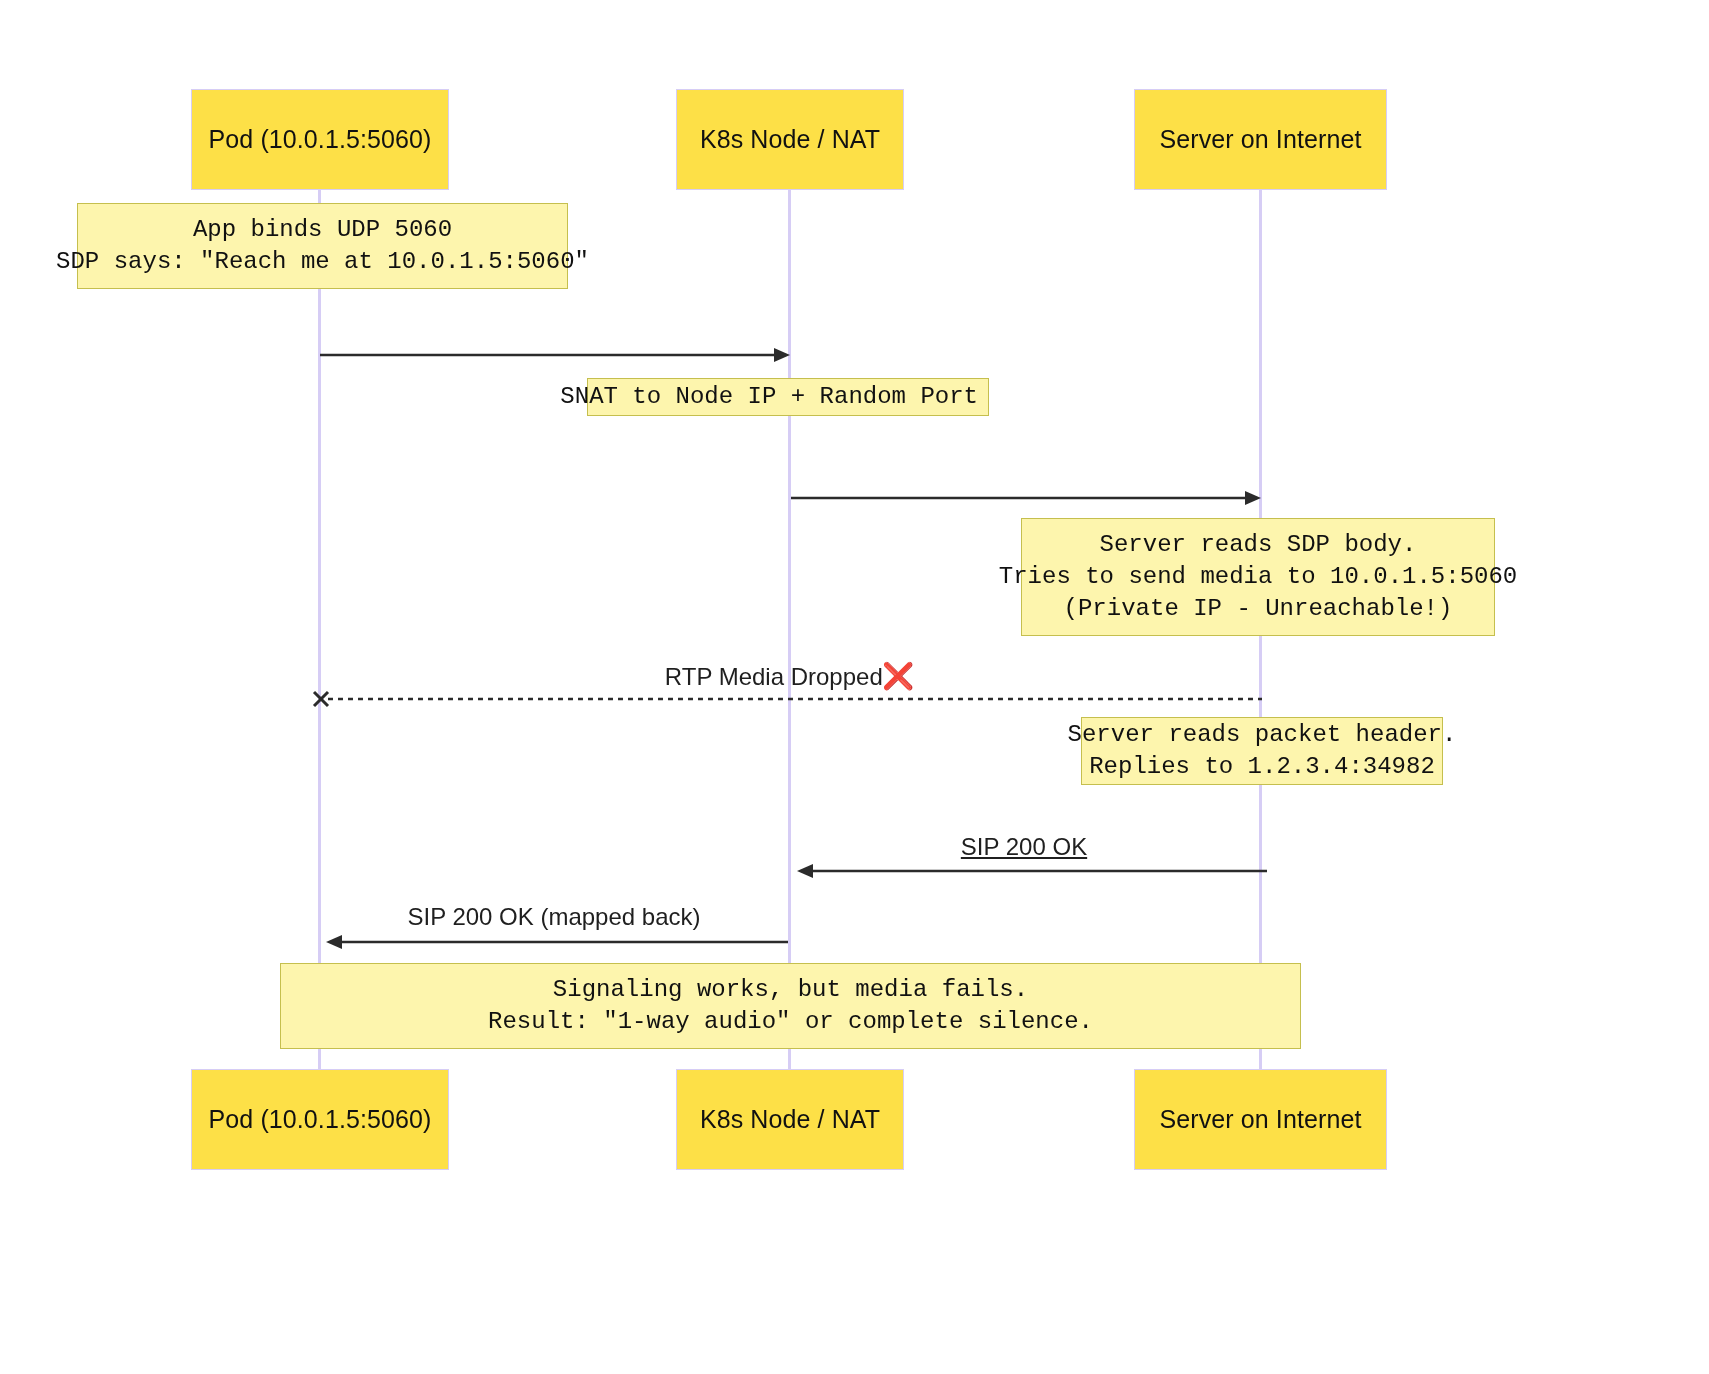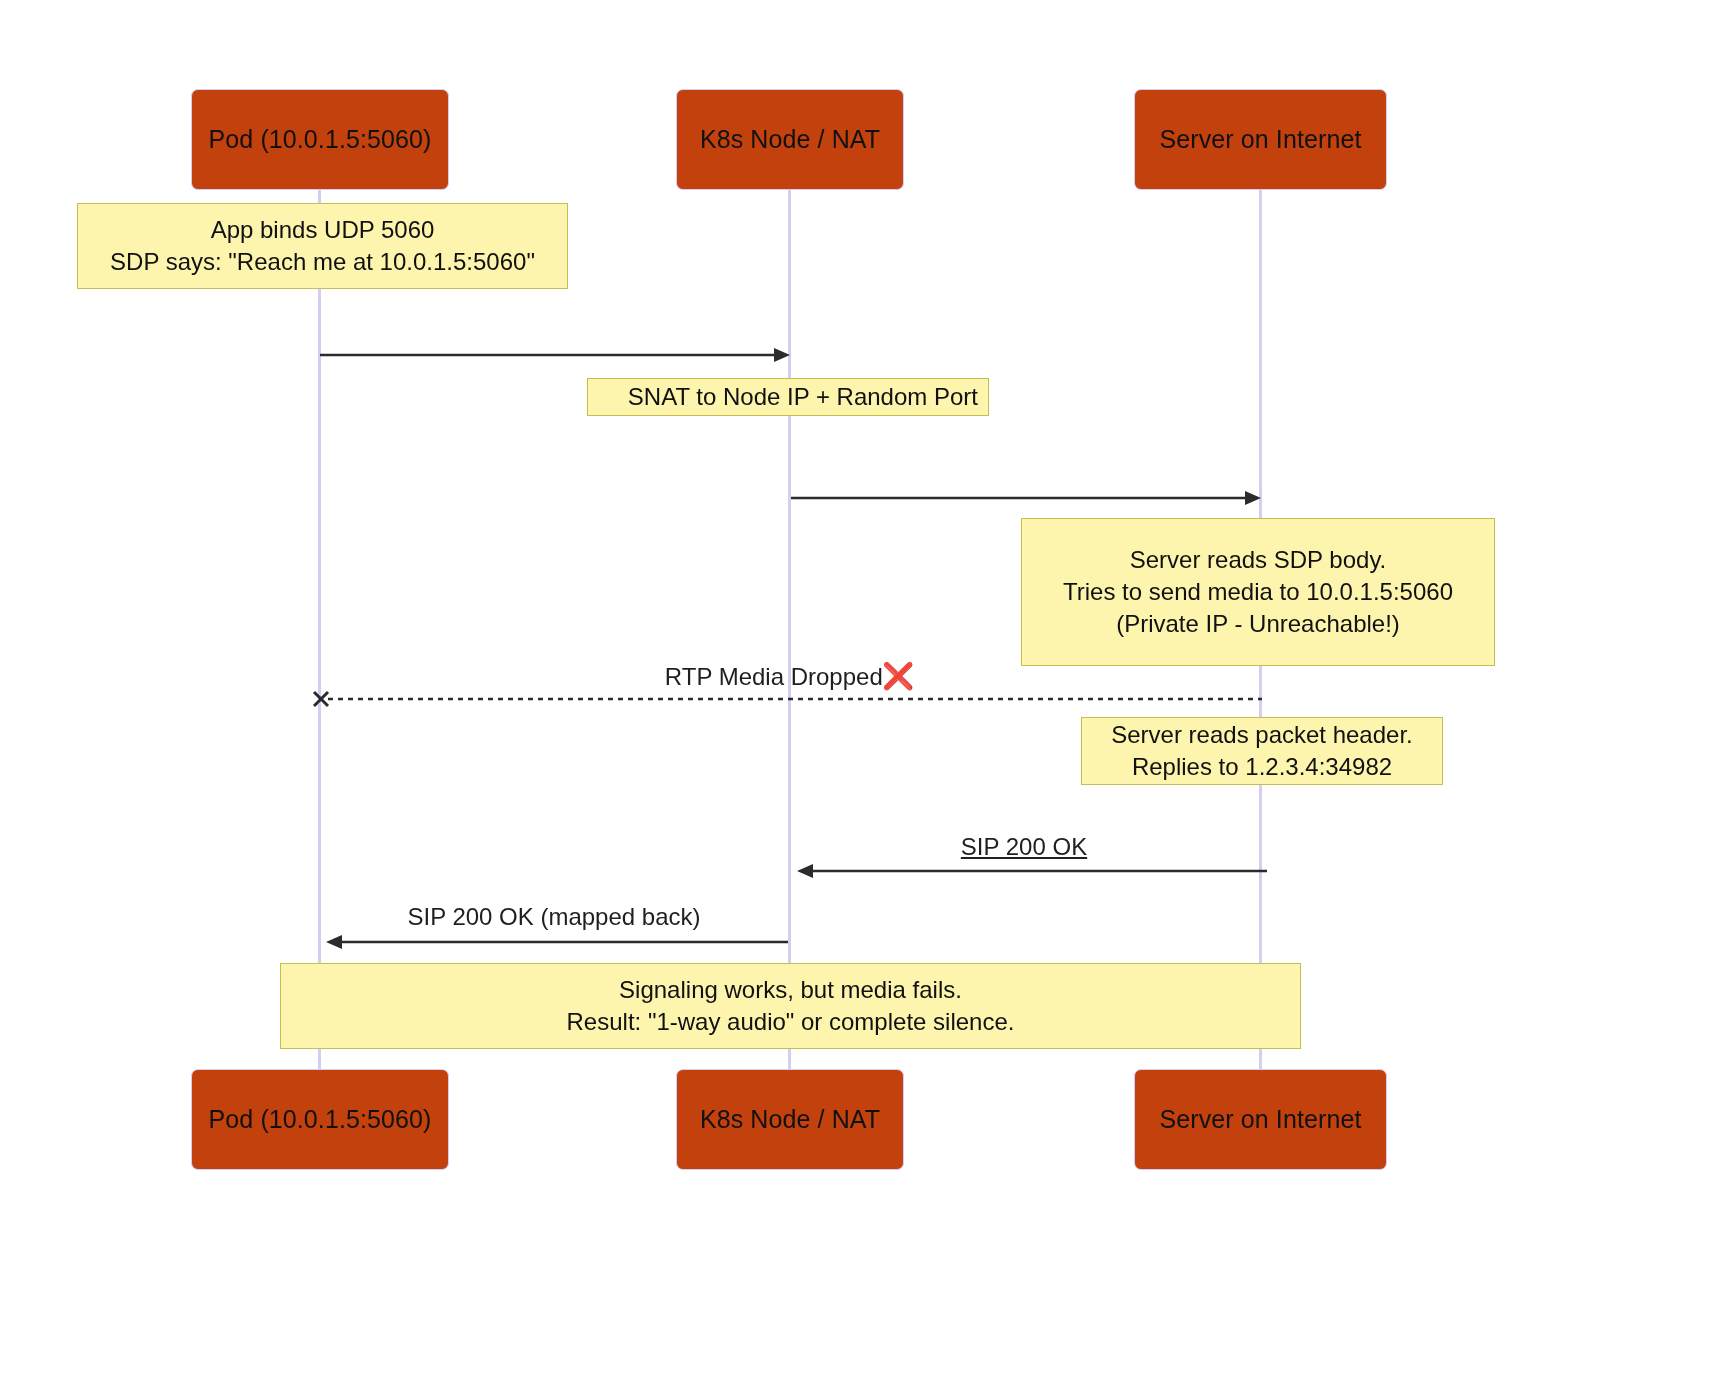--- a/index.html
+++ b/index.html
@@ -22,23 +22,23 @@
   
   .lifeline {
     position: absolute;
     width: 3px;
     background: #d6cdf5;
   }
   
   .actor-box {
     position: absolute;
     box-sizing: border-box;
-    background: #c2410c;
+    background: #fde047;
     border: 1px solid #d6cdf5;
-    border-radius: 7px;
+    border-radius: 0;
     display: flex;
     align-items: center;
     justify-content: center;
     color: #111111;
     font-size: 25px;
     font-weight: 400;
     letter-spacing: 0.1px;
     text-align: center;
   }
   
@@ -50,21 +50,21 @@
     display: flex;
     flex-direction: column;
     align-items: center;
     justify-content: center;
     color: #111111;
     font-size: 24px;
     line-height: 1.33;
     text-align: center;
     padding: 4px 10px;
   }
-  .note-box .nline { display: block; white-space: nowrap; }
+  .note-box .nline { display: block; white-space: nowrap; font-family: Liberation Mono, monospace; }
   
   .msg-label {
     position: absolute;
     color: #1f1f1f;
     font-size: 24px;
     white-space: nowrap;
     text-align: center;
     transform: translateX(-50%);
   }
   .msg-label .xmark {
@@ -110,21 +110,21 @@
 
   <div class="note-box" style="left:587px; top:378px; width:402px; height:38px;align-items:flex-end;">
     <span class="nline">SNAT to Node IP + Random Port</span>
   </div>
 
   <svg class="arrow-svg" style="left:789px; top:488px; width:480px; height:20px;" viewBox="0 0 480 20">
     <line x1="2" y1="10" x2="462" y2="10" stroke="#2b2b2b" stroke-width="2.6"></line>
     <polygon points="472,10 456,3 456,17" fill="#2b2b2b"></polygon>
   </svg>
 
-  <div class="note-box" style="left:1021px; top:518px; width:474px; height:148px;">
+  <div class="note-box" style="left:1021px; top:518px; width:474px; height:118px;">
     <span class="nline">Server reads SDP body.</span>
     <span class="nline">Tries to send media to 10.0.1.5:5060</span>
     <span class="nline">(Private IP - Unreachable!)</span>
   </div>
 
   <div class="msg-label" style="left:790px; top:661px;">
     <span>RTP Media Dropped</span><span class="xmark">❌</span>
   </div>
   <svg class="arrow-svg" style="left:312px; top:688px; width:956px; height:22px;" viewBox="0 0 956 22">
     <line x1="16" y1="11" x2="950" y2="11" stroke="#2b2b2b" stroke-width="2.6" stroke-dasharray="5,5"></line>

